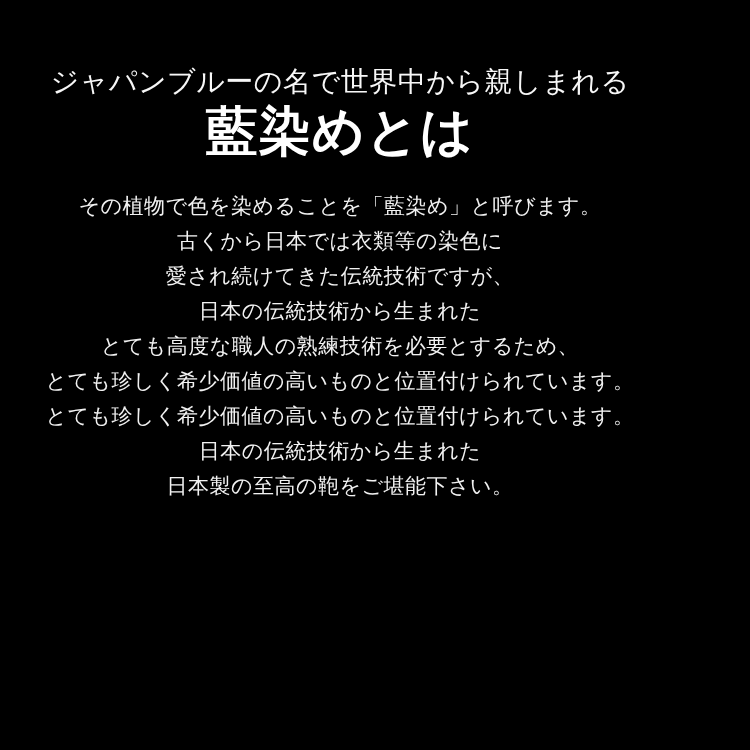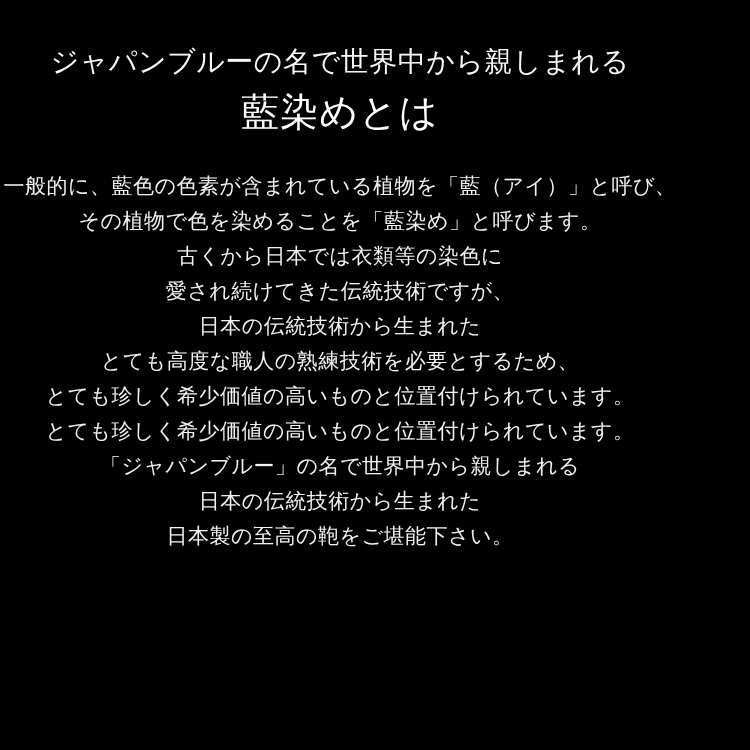--- a/index.html
+++ b/index.html
@@ -13,37 +13,37 @@
   body {
     background: #000000;
     color: #ffffff;
     font-family: "Liberation Serif", "DejaVu Serif", serif;
     -webkit-font-smoothing: antialiased;
   }
 
   .page {
     width: 680px;
     height: 750px;
-    padding-top: 44px;
+    padding-top: 64px;
     text-align: center;
     background: #000000;
   }
 
   .subtitle {
     font-size: 28px;
     line-height: 36px;
     font-weight: 400;
     letter-spacing: 0.5px;
     color: #f7f7f7;
   }
 
   .title {
-    font-size: 38px;
+    font-size: 52px;
     line-height: 50px;
-    font-weight: 400;
+    font-weight: 700;
     letter-spacing: 1px;
     margin-top: 7px;
     color: #ffffff;
   }
 
   .paragraph {
     font-size: 21px;
     line-height: 35px;
     letter-spacing: 0.5px;
     color: #f2f2f2;
@@ -63,35 +63,33 @@
 </head>
 <body>
 
 <div class="page">
 
   <div class="subtitle">ジャパンブルーの名で世界中から親しまれる</div>
 
   <h1 class="title">藍染めとは</h1>
 
   <div class="paragraph paragraph-first">
-    <div class="text-line">一般的に、藍色の色素が含まれている植物を「藍（アイ）」と呼び、</div>
     <div class="text-line">その植物で色を染めることを「藍染め」と呼びます。</div>
   </div>
 
   <div class="paragraph">
     <div class="text-line">古くから日本では衣類等の染色に</div>
     <div class="text-line">愛され続けてきた伝統技術ですが、</div>
     <div class="text-line">日本の伝統技術から生まれた</div>
     <div class="text-line">とても高度な職人の熟練技術を必要とするため、</div>
     <div class="text-line">とても珍しく希少価値の高いものと位置付けられています。</div>
   </div>
 
   <div class="paragraph">
     <div class="text-line">とても珍しく希少価値の高いものと位置付けられています。</div>
   </div>
 
   <div class="paragraph">
-    <div class="text-line">「ジャパンブルー」の名で世界中から親しまれる</div>
     <div class="text-line">日本の伝統技術から生まれた</div>
     <div class="text-line">日本製の至高の鞄をご堪能下さい。</div>
   </div>
 
 </div>
 
 </body></html>

